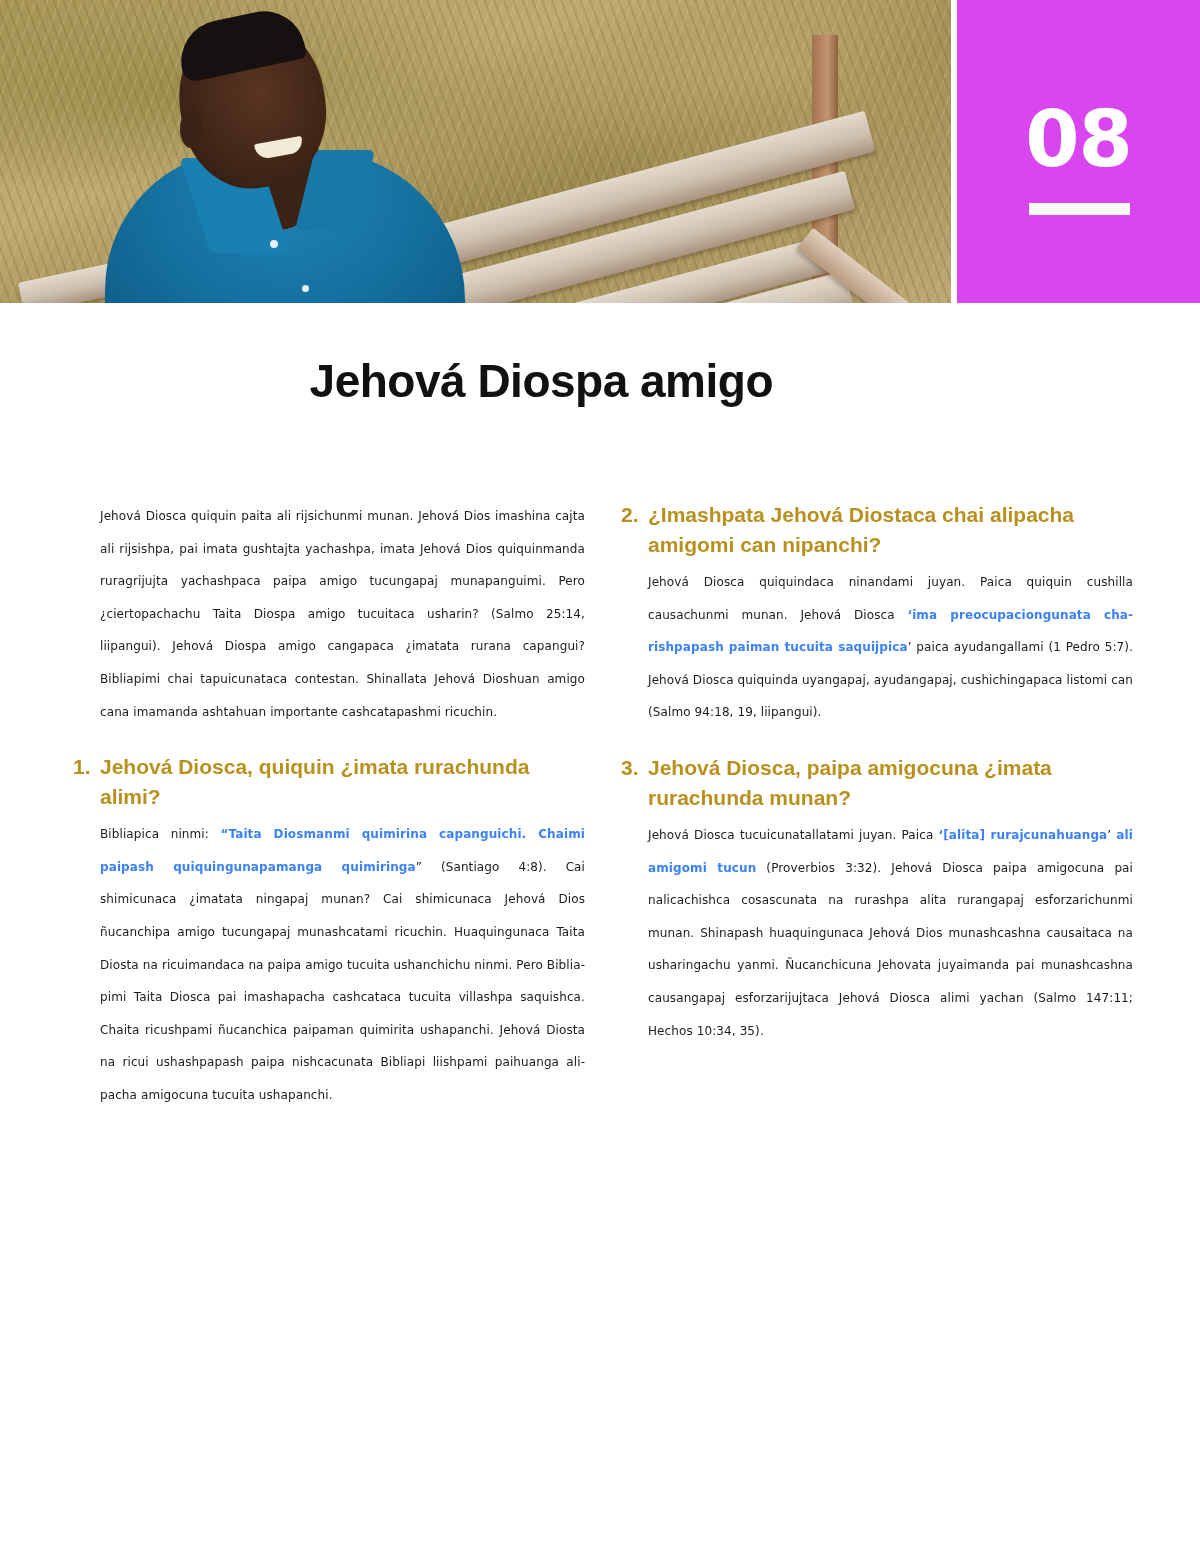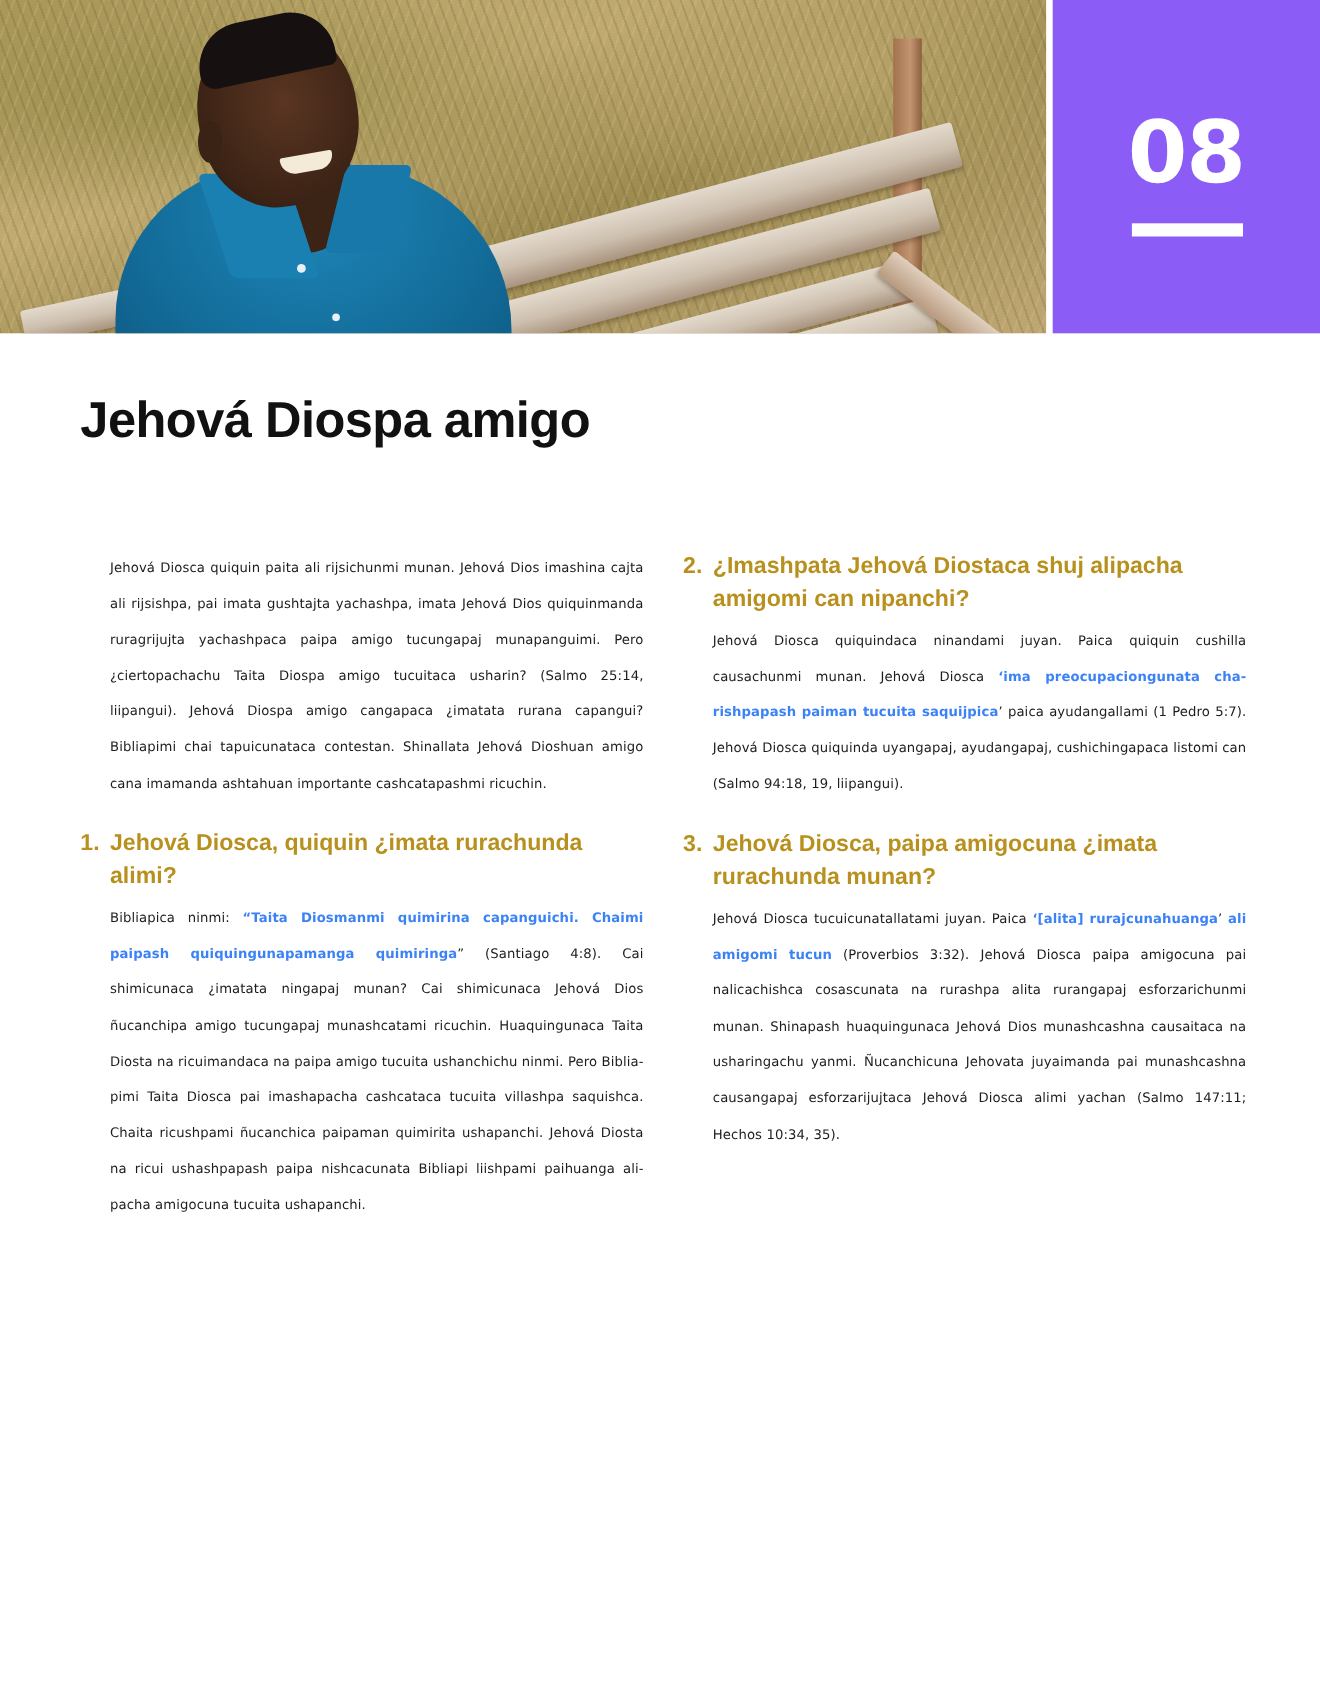--- a/index.html
+++ b/index.html
@@ -41,21 +41,21 @@
   
   .chapter-panel { position: absolute; left: 957px; top: 0; width: 243px; height: 303px; background: #E6C124; }
   .chapter-number { position: absolute; left: 0; right: 0; top: 100px; text-align: center;
                     font-family: "DejaVu Sans", sans-serif; font-weight: bold; font-size: 78px;
                     color: #ffffff; letter-spacing: -1px; line-height: 1; }
   .chapter-rule { position: absolute; left: 72px; top: 203px; width: 101px; height: 12px; background: #ffffff; }
 
   
   .title { position: absolute; left: 73px; top: 355px; width: 700px; margin: 0;
            font-family: "Liberation Sans", sans-serif; font-weight: bold; font-size: 46px;
-           line-height: 53px; color: #111111; letter-spacing: -0.5px; }
+           line-height: 53px; color: #111111; letter-spacing: -0.5px; text-align: right; }
 
   
   .col { position: absolute; top: 500px; }
   .col-left { left: 73px; width: 512px; }
   .col-right { left: 621px; width: 512px; }
 
   .body-text { margin: 0 0 0 27px; font-size: 12px; line-height: 32.6px; text-align: justify;
                hyphens: manual; color: #1c1c1c; letter-spacing: 0.1px; }
   .body-text b { font-weight: bold; color: #3b82f6; }
 
@@ -86,21 +86,21 @@
   <div class="collar-l"></div>
   <div class="collar-r"></div>
   <div class="head"></div>
   <div class="hair"></div>
   <div class="ear"></div>
   <div class="smile"></div>
   <div class="btn1"></div>
   <div class="btn2"></div>
 </div>
 
-<div class="chapter-panel" style="background: #8b5cf6;">
+<div class="chapter-panel" style="background: #d946ef;">
   <div class="chapter-number">08</div>
   <div class="chapter-rule"></div>
 </div>
 
 <h1 class="title">
   <span>Jehová Diospa amigo</span><br>
 </h1>
 
 <div class="col col-left">
   <p class="body-text">Jehová Diosca quiquin paita ali rijsichunmi mu­nan. Jehová Dios imashina cajta ali rijsishpa, pai imata gushtajta yachashpa, imata Jeho­vá Dios quiquinmanda ruragrijujta yachash­paca paipa amigo tucungapaj munapanguimi. Pero ¿ciertopachachu Taita Diospa amigo tucui­taca usharin? (Salmo 25:14, liipangui). Jeho­vá Diospa amigo cangapaca ¿imatata rurana capangui? Bibliapimi chai tapuicunataca con­testan. Shinallata Jehová Dioshuan amigo cana imamanda ashtahuan importante cashcata­pashmi ricuchin.</p>
@@ -109,21 +109,21 @@
     <span class="q-num">1.</span>
     <span class="q-text">Jehová Diosca, quiquin ¿imata rurachunda alimi?</span>
   </div>
   <div class="gap-s"></div>
   <p class="body-text q-body"><span>Bibliapica ninmi: </span><b>“Taita Diosmanmi quimi­rina capanguichi. Chaimi paipash quiquin­gunapamanga quimiringa</b><span>” (Santiago 4:8). Cai shimicunaca ¿imatata ningapaj munan? Cai shimicunaca Jehová Dios ñucanchipa amigo tu­cungapaj munashcatami ricuchin. Huaquingu­naca Taita Diosta na ricuimandaca na paipa amigo tucuita ushanchichu ninmi. Pero Biblia­pimi Taita Diosca pai imashapacha cashcataca tucuita villashpa saquishca. Chaita ricushpami ñucanchica paipaman quimirita ushapanchi. Jehová Diosta na ricui ushashpapash paipa nishcacunata Bibliapi liishpami paihuanga ali­pacha amigocuna tucuita ushapanchi.</span></p>
 </div>
 
 <div class="col col-right">
   <div class="q-heading" style="color: rgb(184, 144, 30);">
     <span class="q-num">2.</span>
-    <span class="q-text">¿Imashpata Jehová Diostaca shuj alipacha amigomi can nipanchi?</span>
+    <span class="q-text">¿Imashpata Jehová Diostaca chai alipacha amigomi can nipanchi?</span>
   </div>
   <div class="gap-s"></div>
   <p class="body-text q-body"><span>Jehová Diosca quiquindaca ninandami juyan. Paica quiquin cushilla causachunmi munan. Jehová Diosca </span><b>‘ima preocupaciongunata cha­rishpapash paiman tucuita saquijpica</b><span>’ pai­ca ayudangallami (1 Pedro 5:7). Jehová Diosca quiquinda uyangapaj, ayudangapaj, cushichin­gapaca listomi can (Salmo 94:18, 19, liipangui).</span></p>
   <div class="gap-l"></div>
   <div class="q-heading" style="color: rgb(184, 144, 30);">
     <span class="q-num">3.</span>
     <span class="q-text">Jehová Diosca, paipa amigocuna ¿imata rurachunda munan?</span>
   </div>
   <div class="gap-s"></div>
   <p class="body-text q-body"><span>Jehová Diosca tucuicunatallatami juyan. Paica </span><b>‘[alita] rurajcunahuanga</b><span>’ </span><b>ali amigomi tucun</b><span> (Proverbios 3:32). Jehová Diosca paipa amigo­cuna pai nalicachishca cosascunata na rurash­pa alita rurangapaj esforzarichunmi munan. Shinapash huaquingunaca Jehová Dios mu­nashcashna causaitaca na usharingachu yanmi. Ñucanchicuna Jehovata juyaimanda pai mu­nashcashna causangapaj esforzarijujtaca Jeho­vá Diosca alimi yachan (Salmo 147:11; Hechos 10:34, 35).</span></p>

